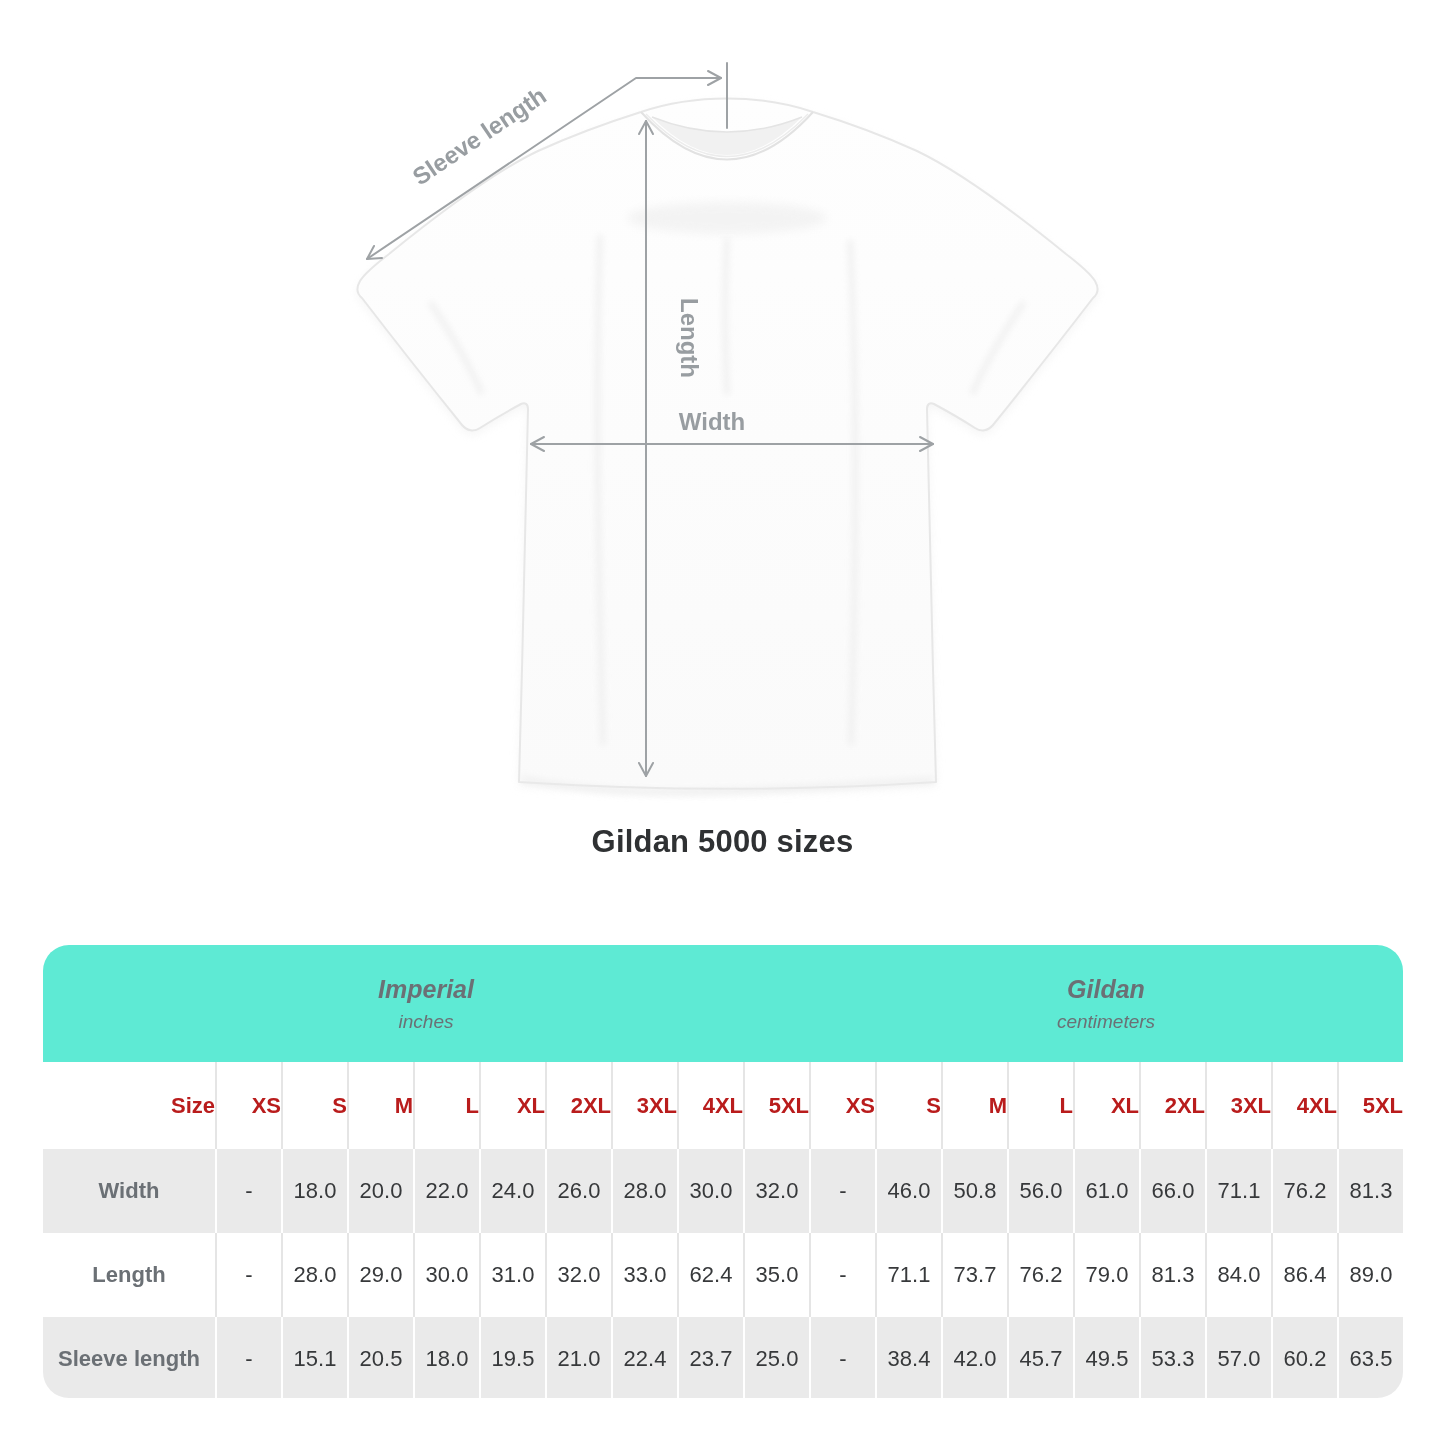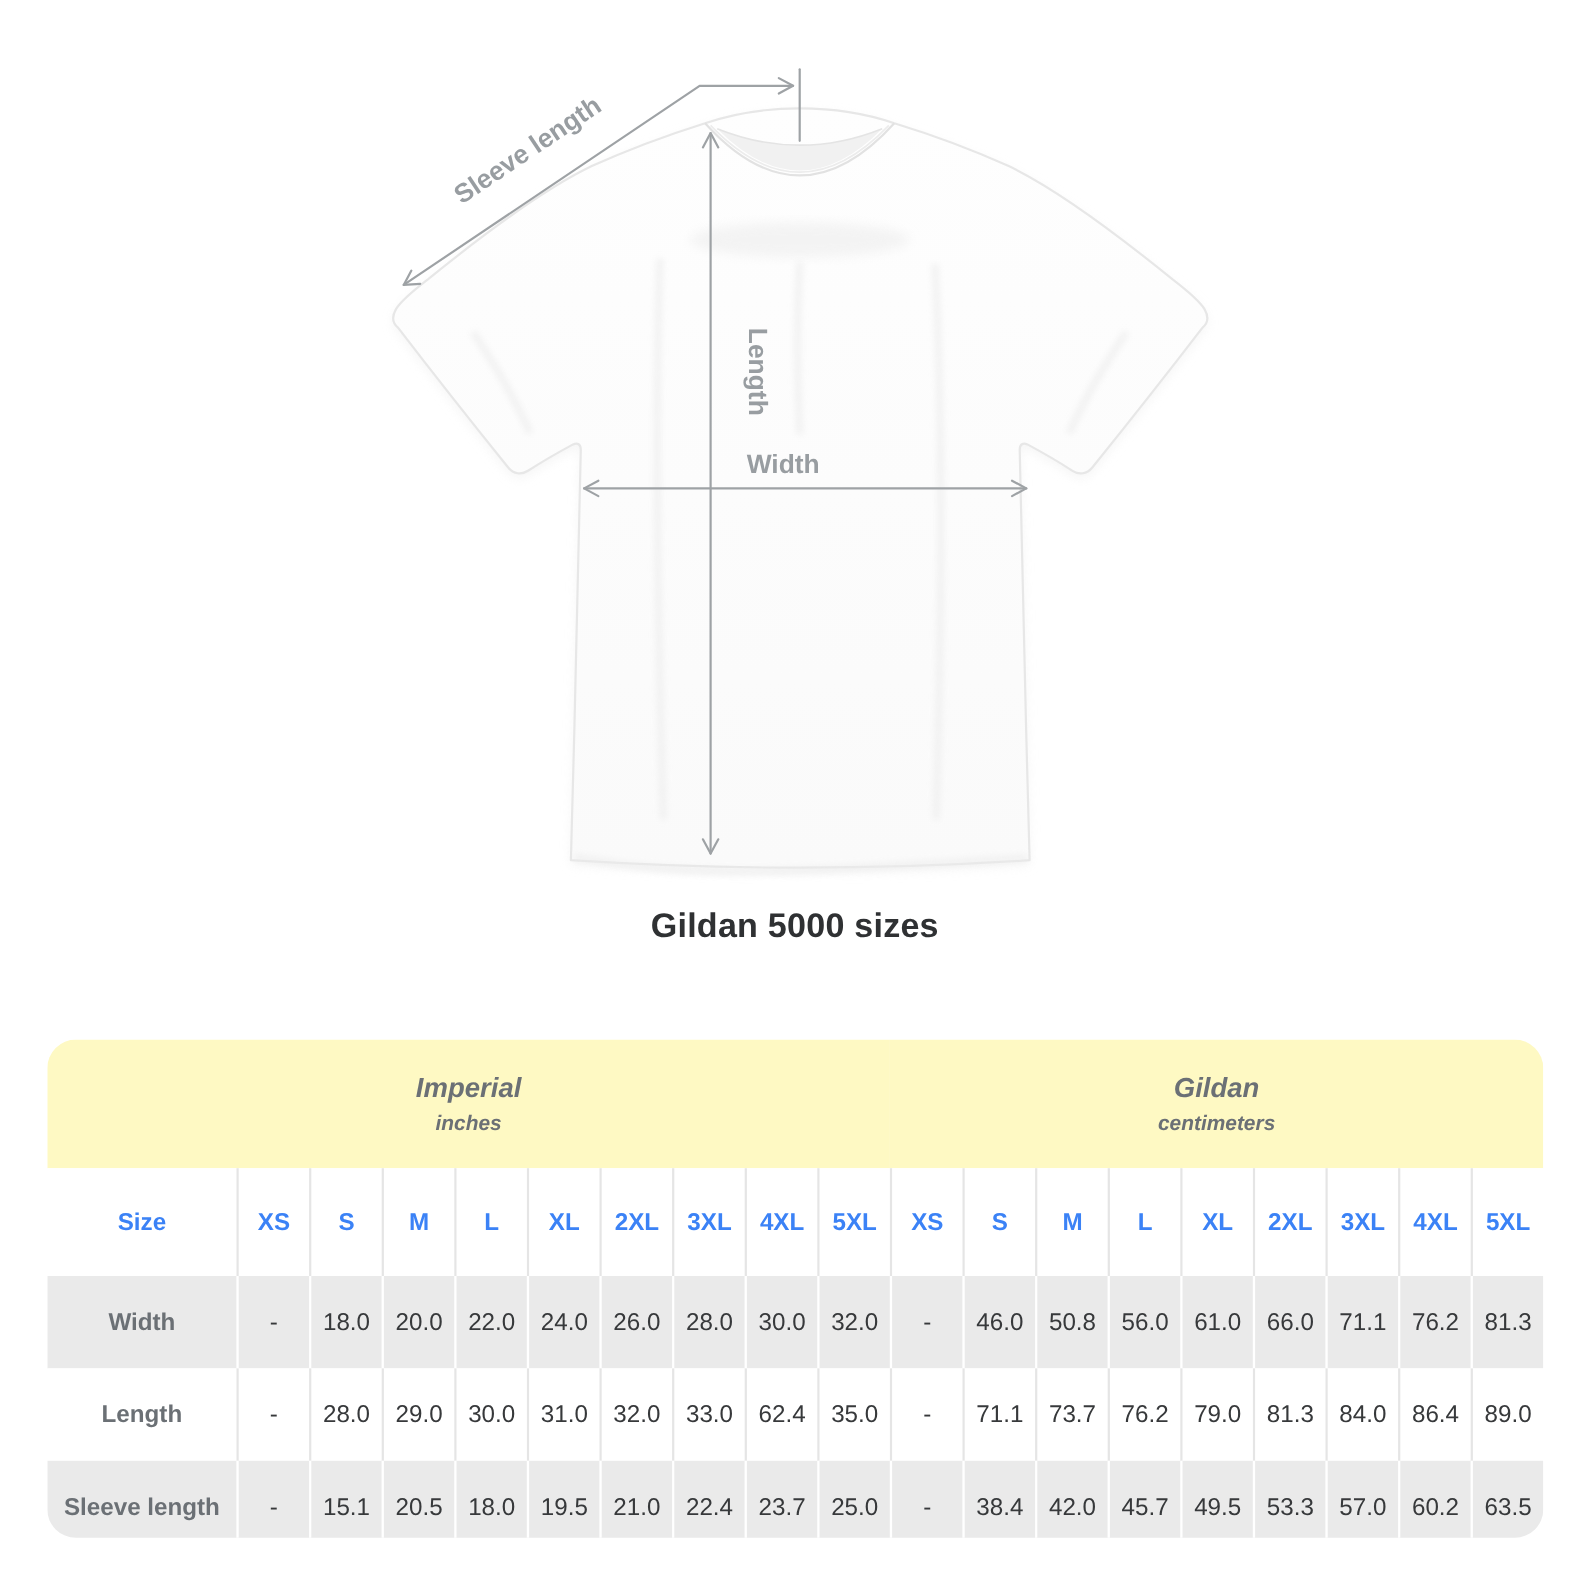--- a/index.html
+++ b/index.html
@@ -17,26 +17,26 @@
     font-size:20px; font-style:italic; color:#4f5254; }
 
   
   .table-wrap { position:absolute; left:43px; top:945px; width:1360px; height:453px;
     border-radius:26px; overflow:hidden; background:#fff; }
   table.size-chart { width:100%; height:100%; border-collapse:separate; border-spacing:0;
     table-layout:fixed; }
   table.size-chart th, table.size-chart td { text-align:center; vertical-align:middle;
     font-size:22px; padding:0; }
 
-  tr.band-row th { height:117px; background:#fef9c3; vertical-align:middle; }
+  tr.band-row th { height:117px; background:#5eead4; vertical-align:middle; }
   .section-label { font-size:25px; font-weight:bold; font-style:italic; color:#6b7075; }
-  .section-unit { font-size:19px; font-style:italic; color:#6b7075; margin-top:7px; font-weight:bold; }
-
-  tr.sizes-row th { height:98px; background:#ffffff; color:#3b82f6; font-weight:bold;
-    border-left:2px solid #e5e5e5; }
+  .section-unit { font-size:19px; font-style:italic; color:#6b7075; margin-top:7px; font-weight:normal; }
+
+  tr.sizes-row th { height:87px; background:#ffffff; color:#b91c1c; font-weight:bold;
+    border-left:2px solid #e5e5e5;text-align:right; }
   tr.sizes-row th:first-child { border-left:none; }
 
   tbody tr { height:84px; }
   tbody th { font-weight:bold; color:#6b7075; }
   tbody td { font-weight:normal; color:#37393b; }
   tr.r-gray th, tr.r-gray td { background:#eaeaea; border-left:2px solid #ffffff; }
   tr.r-white th, tr.r-white td { background:#ffffff; border-left:2px solid #e5e5e5; }
   tr.r-gray th:first-child, tr.r-white th:first-child { border-left:none; }
 </style>
 </head>

